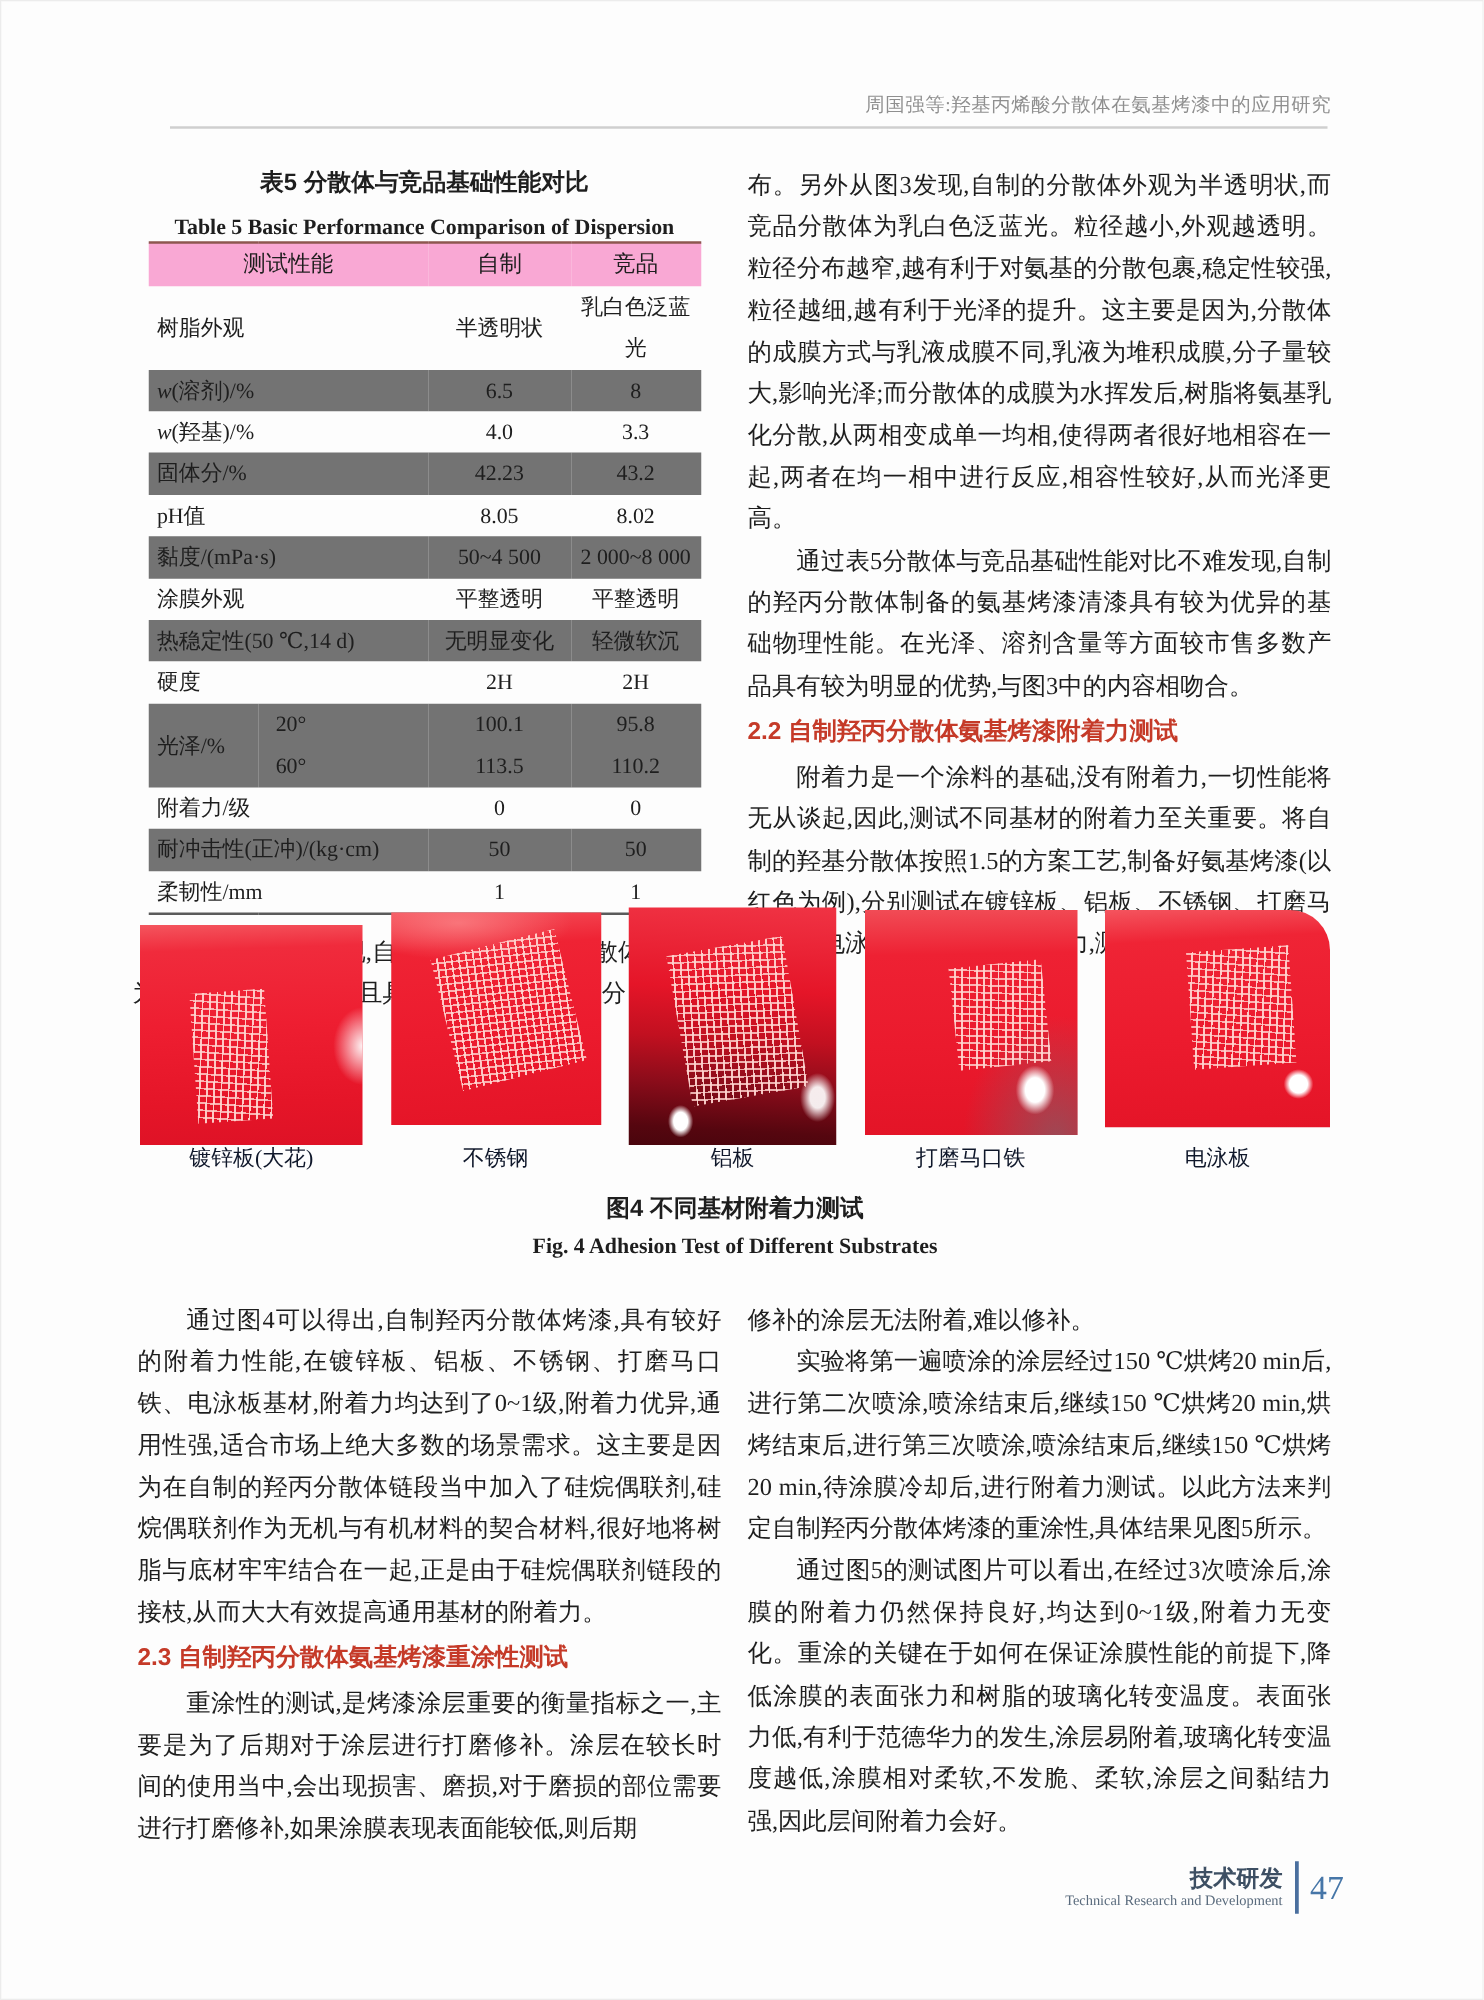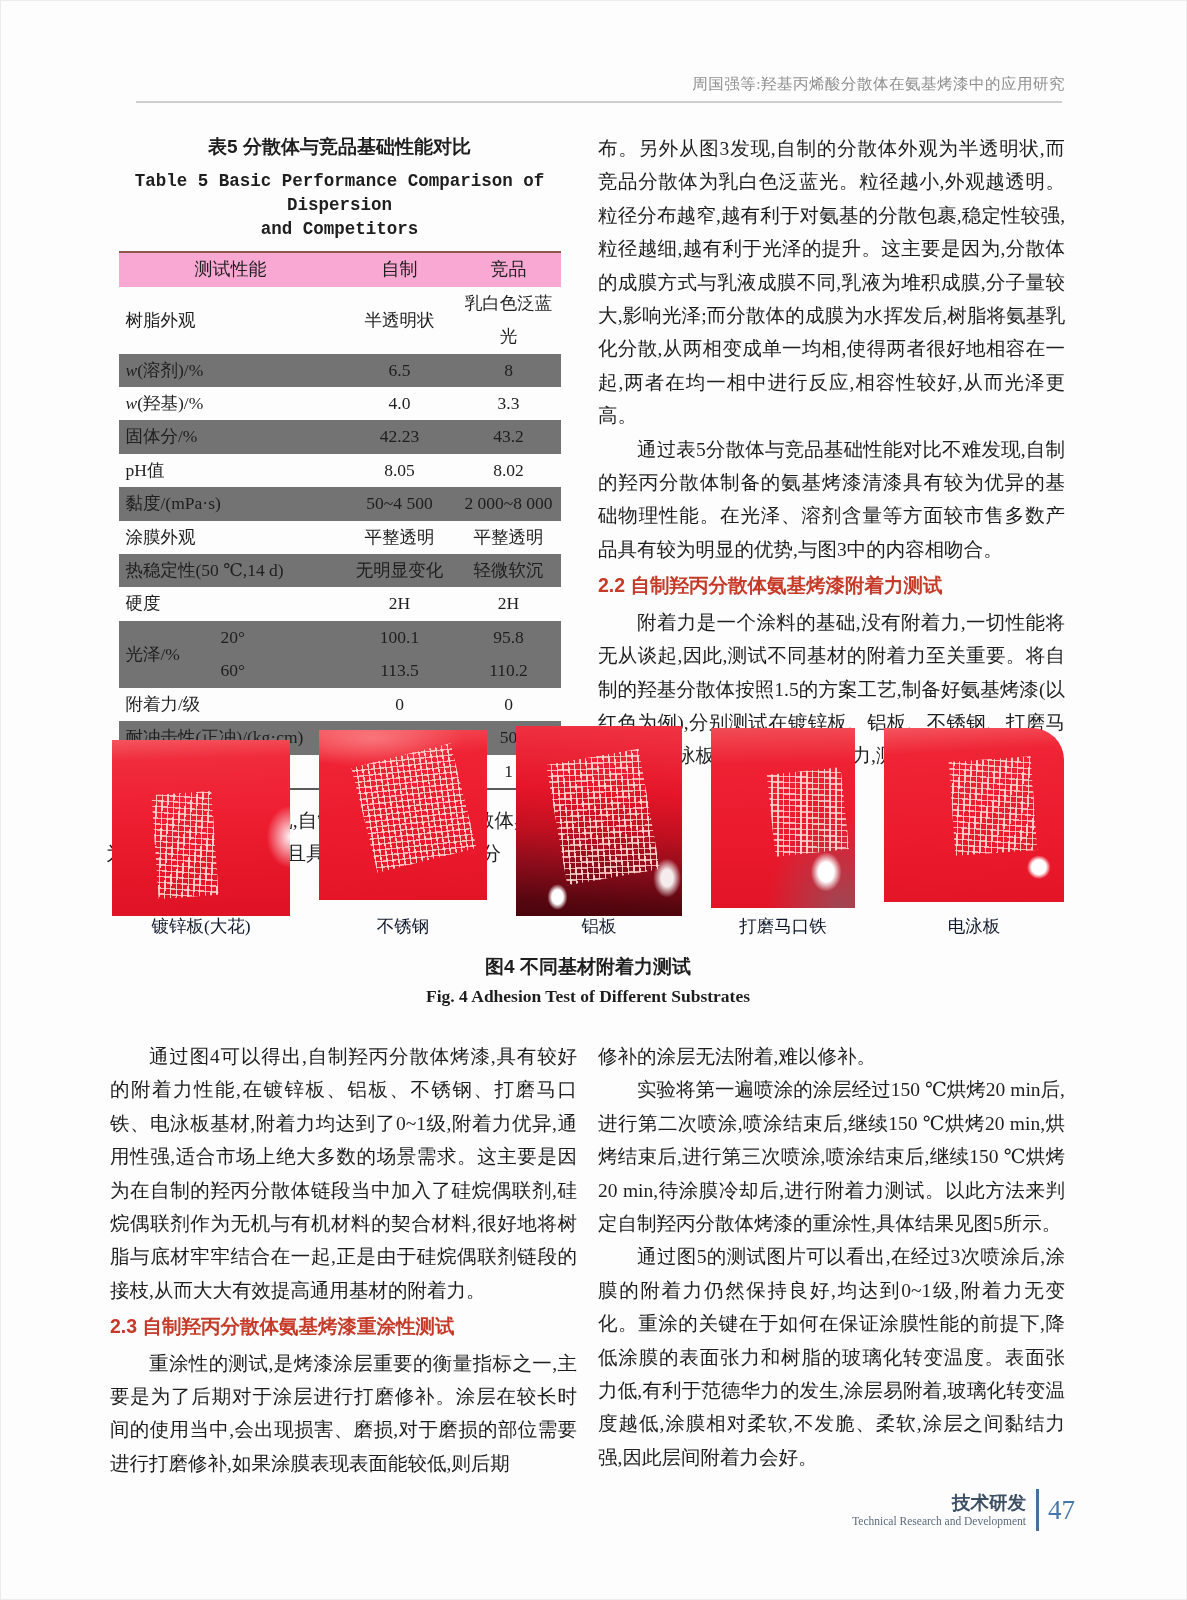--- a/index.html
+++ b/index.html
@@ -22,37 +22,37 @@
   .col-rb{left:598px;top:1040px;}
 
   .sec-head{
     font-family:"Liberation Sans","DejaVu Sans",sans-serif;font-weight:bold;
     color:#c53a28;font-size:19.5px;margin:3px 0 3px 0 !important;text-align:left;
   }
 
   
   .t5-title-zh{font-family:"Liberation Sans","DejaVu Sans",sans-serif;font-weight:bold;
     font-size:19px;text-align:center;margin:4px 0 6px 0;}
-  .t5-title-en{font-weight:bold;font-size:17.5px;text-align:center;line-height:24px;margin-bottom:10px;font-family:Liberation Mono, monospace;}
+  .t5-title-en{font-weight:bold;font-size:17.5px;text-align:center;line-height:24px;}
   table.t5{border-collapse:collapse;margin:0 auto;width:442px;font-size:17.5px;
     border-top:2.5px solid #8d574f;border-bottom:2px solid #5a5a5a;}
   table.t5 td,table.t5 th{height:29px;padding:0 2px;font-weight:normal;vertical-align:middle;}
   table.t5 .hd th{background:#f9a8d4;font-size:18px;}
   table.t5 .hd th:first-child{text-align:center;}
   tr.pk td{background:#737373;}
   td.lb{text-align:left;padding-left:7px !important;white-space:nowrap;margin-left:27px;}
   td.sub{text-align:left;padding-left:14px !important;}
   td.vl,th.vl{text-align:center;}
 
   
   .fig{position:absolute;left:112px;top:720px;width:952px;}
   .fig-row{display:flex;justify-content:space-between;}
   .fig-cell{position:relative;height:218px;}
   .ph{position:relative;overflow:hidden;}
-  .c1{width:178px;}.c2{width:166px;}.c3{width:168px;}.c4{width:144px;}.c5{width:180px;}
+  .c1{width:178px;}.c2{width:166px;}.c3{width:168px;}.c4{width:170px;}.c5{width:180px;}
   .p1{height:176px;margin-top:20px;
     background:radial-gradient(36px 48px at 100% 55%,rgba(255,255,255,.95),rgba(255,255,255,0) 65%),
     linear-gradient(178deg,#f4555e 0%,#f02b3c 12%,#ee1e31 45%,#e51528 80%,#de1226 100%);}
   .p2{height:190px;margin-top:6px;
     background:radial-gradient(14px 18px at 25% 90%,#fff 40%,rgba(255,255,255,0) 72%),
     radial-gradient(20px 28px at 91% 80%,rgba(255,255,255,.92) 30%,rgba(255,255,255,0) 70%),
     linear-gradient(183deg,#f03344 0%,#e51528 35%,#c21020 55%,#8a0c1a 74%,#55060f 92%,#4a050d 100%);}
   .p3{height:170px;margin-top:10px;
     background:radial-gradient(130px 42px at 32% 5%,rgba(255,160,160,.55),rgba(255,160,160,0) 70%),
     linear-gradient(176deg,#f4505a 0%,#ef2334 18%,#ec1b2e 55%,#e41427 100%);}
@@ -92,21 +92,20 @@
 
 <div class="page">
 
   <div class="runhead">周国强等:羟基丙烯酸分散体在氨基烤漆中的应用研究</div>
   <div class="hrule"></div>
 
   <div class="col col-lt">
     <div class="t5-title-zh">表5  分散体与竞品基础性能对比</div>
     <div class="t5-title-en">
       <div>Table 5  Basic Performance Comparison of Dispersion</div>
-      <div>and Competitors</div>
     </div>
 
     <table class="t5">
       <colgroup>
           <col style="width:88px">
           <col style="width:136px">
           <col style="width:114px">
           <col style="width:104px">
         </colgroup>
       <tbody>

